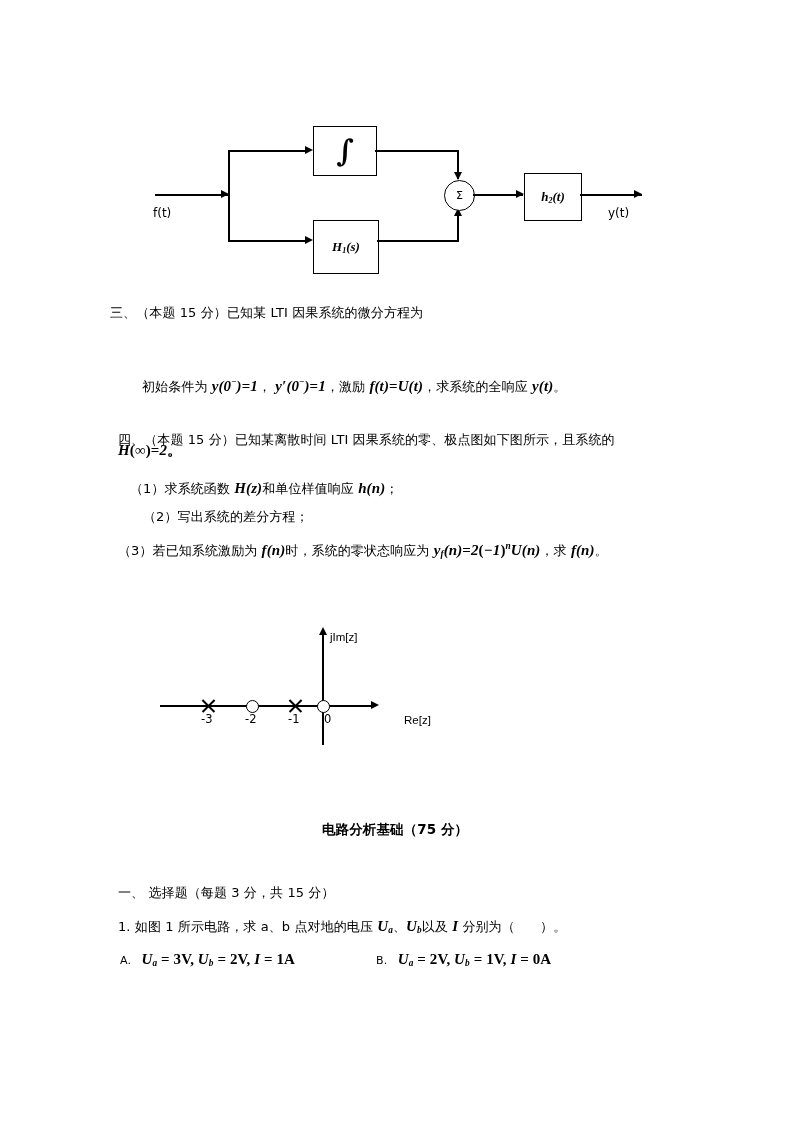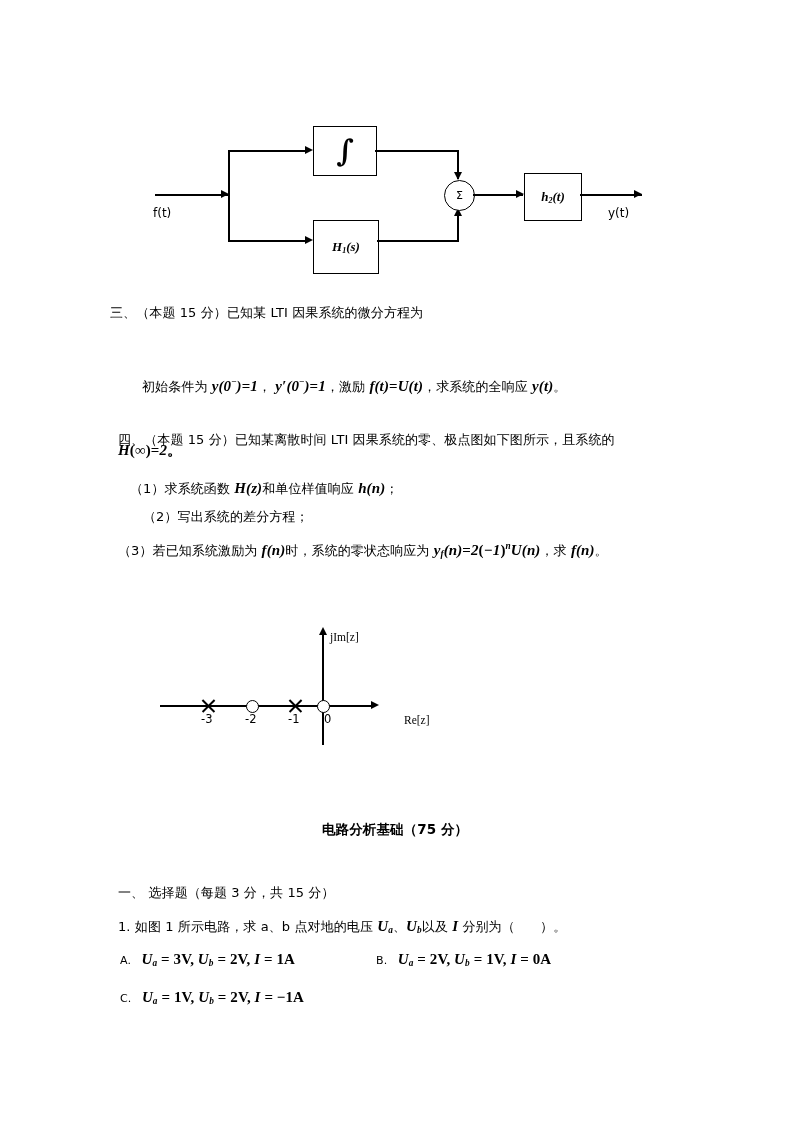--- a/index.html
+++ b/index.html
@@ -150,21 +150,21 @@
   }
   .pz-cross span.a { transform: rotate(45deg); }
   .pz-cross span.b { transform: rotate(-45deg); }
   .pz-tick {
     position: absolute;
     font-family: "DejaVu Sans", "Liberation Sans", sans-serif;
     font-size: 11.5px;
   }
   .pz-axlabel {
     position: absolute;
-    font-family: Liberation Serif, serif;
+    font-family: Liberation Sans, sans-serif;
     font-size: 11.5px;
   }
 </style>
 </head>
 <body>
 
 <div class="page">
 
   <div id="block-diagram">
 
@@ -289,21 +289,15 @@
     </span>
   </div>
 
   <div class="txt" style="left:376px; top:949px;">
     <span class="small-label">B.</span>
     <span class="mathb" style="margin-left:7px;">
       U<sub class="sm">a</sub> <span class="up">= 2V,</span> U<sub class="sm">b</sub> <span class="up">= 1V,</span> I <span class="up">= 0A</span>
     </span>
   </div>
 
-  <div class="txt" style="left:120px; top:987px;">
-    <span class="small-label">C.</span>
-    <span class="mathb" style="margin-left:7px;">
-      U<sub class="sm">a</sub> <span class="up">= 1V,</span> U<sub class="sm">b</sub> <span class="up">= 2V,</span> I <span class="up">= −1A</span>
-    </span>
-  </div>
 
 
 </div>
 
 </body></html>

